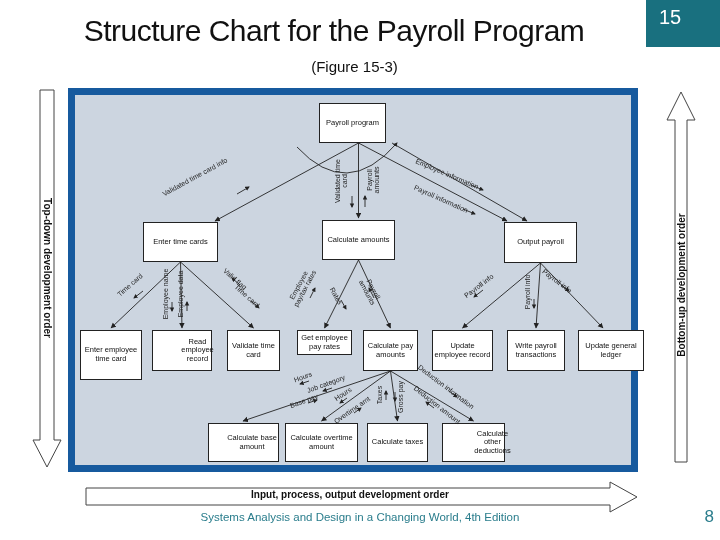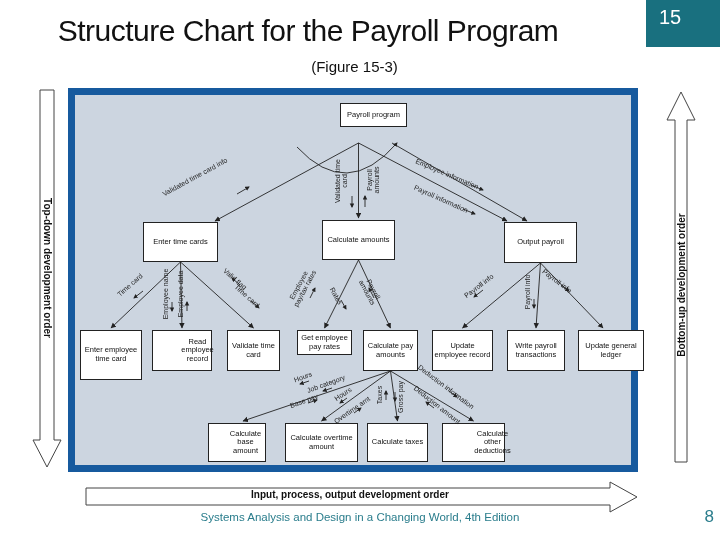--- a/index.html
+++ b/index.html
@@ -2,21 +2,21 @@
 <html><head>
 <meta charset="utf-8">
 <style>
   html,body{margin:0;padding:0;}
   body{width:720px;height:540px;position:relative;background:#ffffff;
        font-family:"Liberation Sans", sans-serif;overflow:hidden;}
   .abs{position:absolute;}
 
   
   .title{left:0;top:14px;width:616px;text-align:center;font-size:30px;color:#111;
-         letter-spacing:-0.5px;}
+         letter-spacing:-0.5px;padding-left:26px;}
   .subtitle{left:0;top:58px;width:645px;text-align:center;font-size:15px;color:#111;margin-left:32px;}
   .slidenum-box{right:0;top:0;width:74px;height:47px;background:#19707f;color:#fff;
                 font-size:20px;box-sizing:border-box;padding:6px 0 0 13px;}
 
   
   .panel{left:68px;top:88px;width:570px;height:384px;box-sizing:border-box;
          border:7px solid #175a9e;background:#ccd5e0;}
   .panel-inner{position:absolute;left:75px;top:95px;width:556px;height:370px;}
 
   .mbox{position:absolute;background:#ffffff;border:1px solid #222;box-sizing:border-box;
@@ -109,35 +109,35 @@
         <line x1="272" y1="303" x2="265" y2="308"></line>
         <line x1="279" y1="318" x2="286" y2="313"></line>
         <line x1="311" y1="305" x2="311" y2="296"></line>
         <line x1="320" y1="297" x2="320" y2="306"></line>
         <line x1="374" y1="296" x2="382" y2="302"></line>
         <line x1="359" y1="313" x2="351" y2="307"></line>
       </g>
     </g>
   </svg>
 
-  <div class="mbox" style="left:265px;top:8px;width:67px;height:24px;border-width:1.4px;">Payroll program</div>
+  <div class="mbox" style="left:244px;top:8px;width:67px;height:40px;border-width:1.4px;">Payroll program</div>
   <div class="mbox" style="left:68px;top:127px;width:75px;height:40px;">Enter time cards</div>
   <div class="mbox" style="left:247px;top:125px;width:73px;height:40px;">Calculate amounts</div>
   <div class="mbox" style="left:429px;top:127px;width:73px;height:41px;">Output payroll</div>
 
   <div class="mbox" style="left:5px;top:235px;width:62px;height:50px;">Enter employee time card</div>
   <div class="mbox" style="left:77px;top:235px;width:60px;height:41px;padding-left:32px;">Read employee record</div>
   <div class="mbox" style="left:152px;top:235px;width:53px;height:41px;">Validate time card</div>
   <div class="mbox" style="left:222px;top:235px;width:55px;height:25px;">Get employee pay rates</div>
   <div class="mbox" style="left:288px;top:235px;width:55px;height:41px;">Calculate pay amounts</div>
   <div class="mbox" style="left:357px;top:235px;width:61px;height:41px;">Update employee record</div>
   <div class="mbox" style="left:432px;top:235px;width:58px;height:41px;">Write payroll transactions</div>
   <div class="mbox" style="left:503px;top:235px;width:66px;height:41px;">Update general ledger</div>
 
-  <div class="mbox" style="left:133px;top:328px;width:58px;height:39px;padding-left:18px;">Calculate base amount</div>
+  <div class="mbox" style="left:133px;top:328px;width:71px;height:39px;padding-left:18px;">Calculate base amount</div>
   <div class="mbox" style="left:210px;top:328px;width:73px;height:39px;">Calculate overtime amount</div>
   <div class="mbox" style="left:292px;top:328px;width:61px;height:39px;">Calculate taxes</div>
   <div class="mbox" style="left:367px;top:328px;width:63px;height:39px;padding-left:39px;">Calculate other deductions</div>
 
   <div class="lbl" style="left:120px;top:82px;transform:translate(-50%,-50%) rotate(-28.5deg);">Validated time card info</div>
   <div class="lbl wrap" style="left:266px;top:86px;width:44px;transform:translate(-50%,-50%) rotate(-90deg);">Validated time card</div>
   <div class="lbl wrap" style="left:298px;top:85px;width:36px;transform:translate(-50%,-50%) rotate(-90deg);">Payroll amounts</div>
   <div class="lbl" style="left:372px;top:79px;transform:translate(-50%,-50%) rotate(23deg);">Employee information</div>
   <div class="lbl" style="left:366px;top:104px;transform:translate(-50%,-50%) rotate(24deg);">Payroll information</div>
   <div class="lbl" style="left:55px;top:190px;transform:translate(-50%,-50%) rotate(-41deg);">Time card</div>

